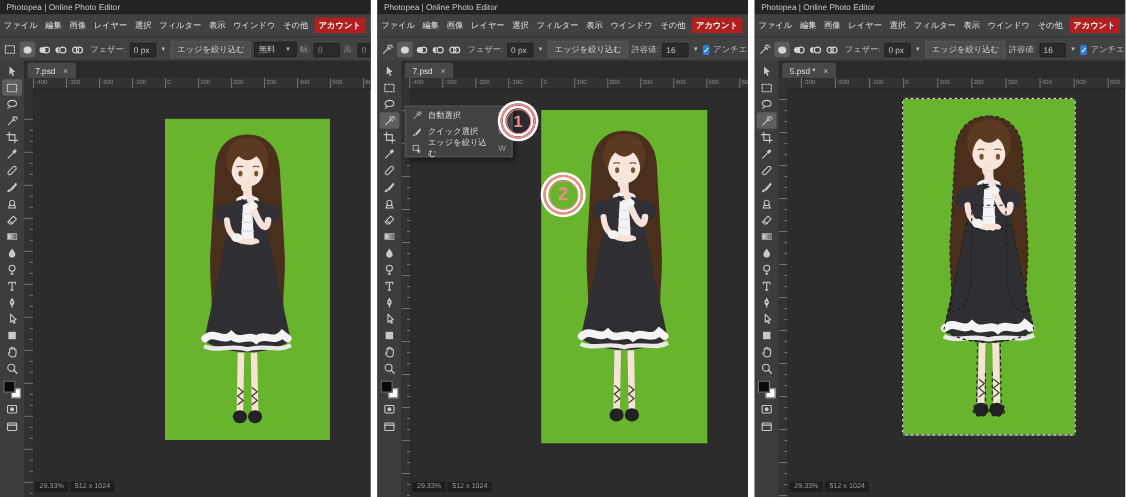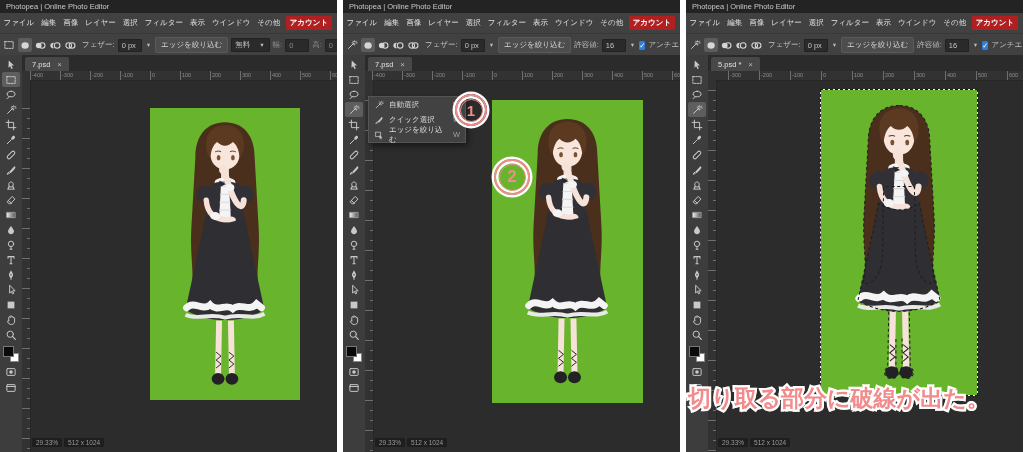--- a/index.html
+++ b/index.html
@@ -1013,20 +1013,19 @@
         <div class="vtick" style="top: 350px; width: 3px;"></div>
         <div class="vtick" style="top: 360px; width: 3px;"></div>
         <div class="vtick" style="top: 370px; width: 8px;"></div>
       </div>
     <div class="canvas ants" style="left:135px;top:90px;width:156px;height:305px;">
       <svg class="girl-svg" viewBox="0 0 152 293">
         <use href="#girl-art"></use>
           <use href="#girl-ants"></use>
       </svg>
     </div>
-    <div class="caption">切り取る部分に破線が出た。</div>
     <div class="statusbar">
       <span class="status-seg">29.33%</span>
       <span class="status-seg">512 x 1024</span>
     </div>
   </section>
 
 </div>
 
 </body></html>

